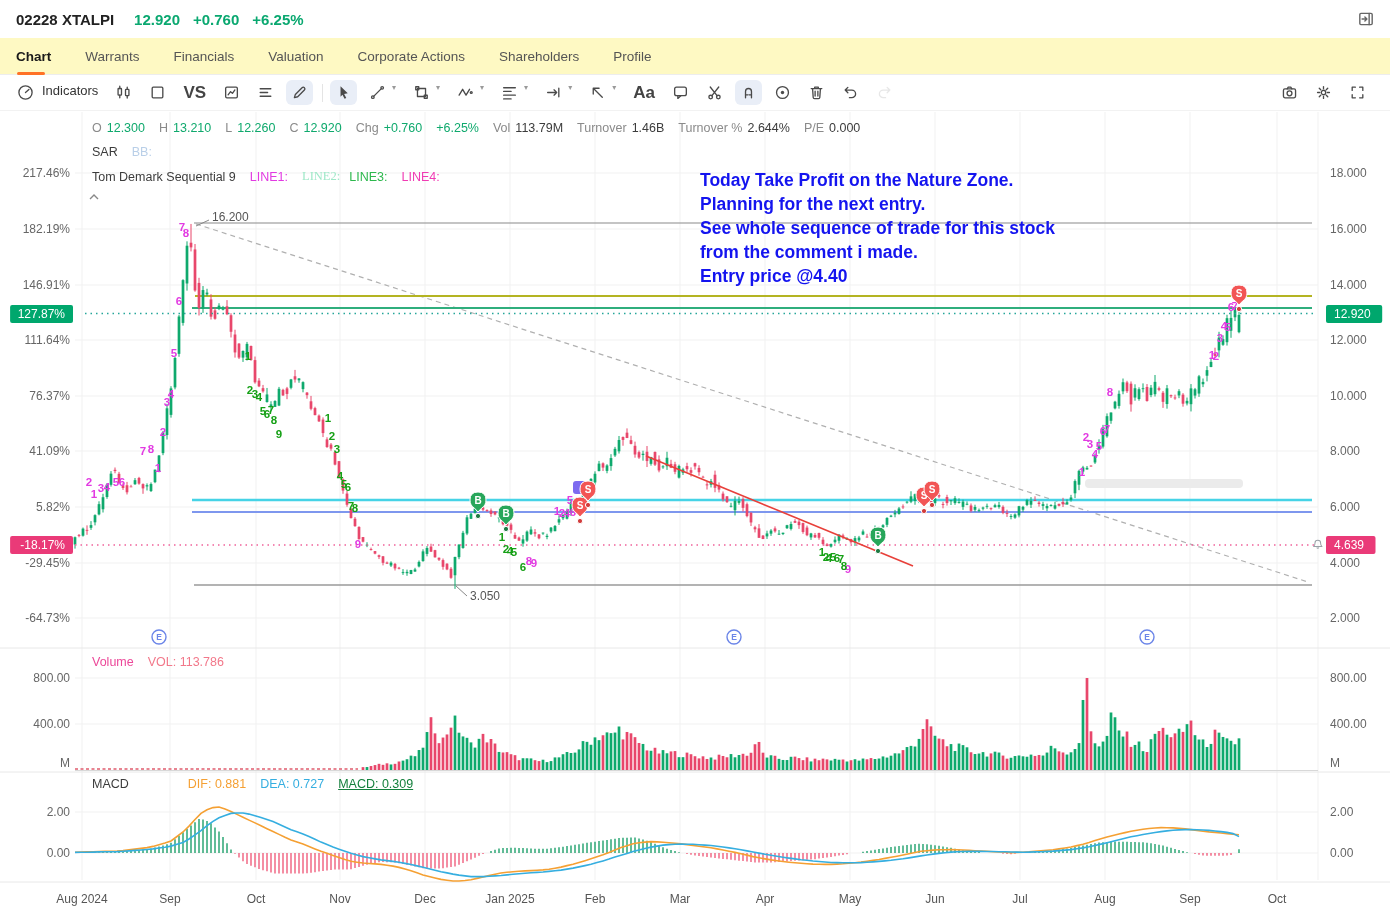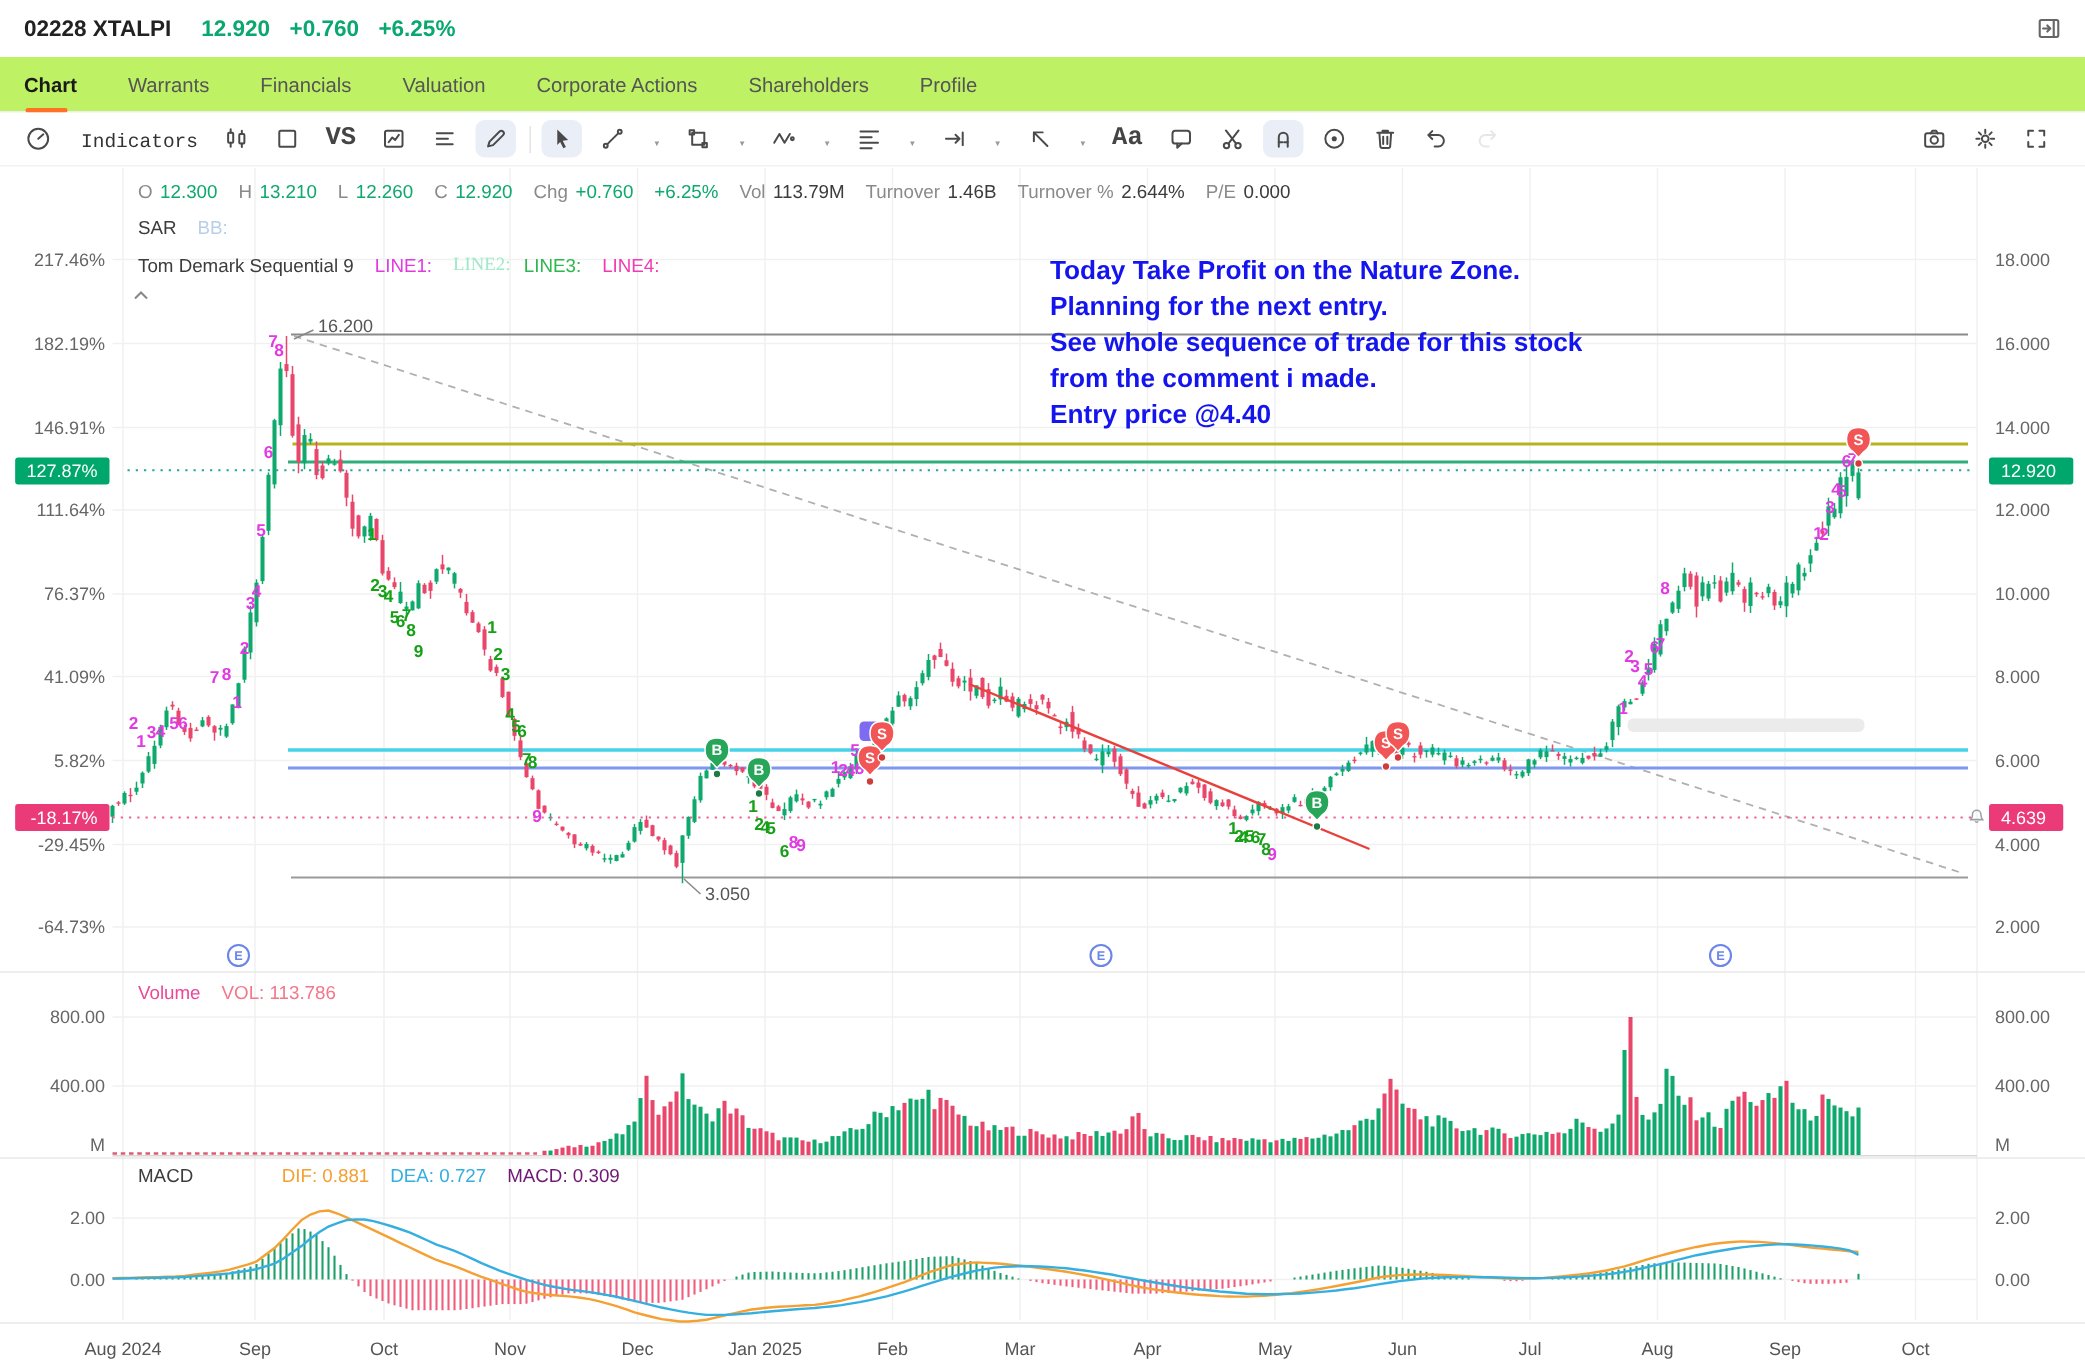--- a/index.html
+++ b/index.html
@@ -4,29 +4,29 @@
 <style>
   html,body{margin:0;padding:0;background:#fff;width:1390px;height:914px;overflow:hidden;
     font-family:"Liberation Sans",sans-serif;position:relative;}
   .hdr{position:absolute;top:0;left:0;width:100%;height:38px;display:flex;align-items:center;
     padding:0 16px;box-sizing:border-box;background:#fff;z-index:5;}
   .hdr .sym{font-size:15px;font-weight:bold;color:#222;margin-right:20px;}
   .hdr .px{font-size:15px;font-weight:bold;display:flex;gap:13px;}
   .hdr .open-btn{position:absolute;right:14px;top:9px;width:20px;height:20px;cursor:pointer;
     display:flex;align-items:center;justify-content:center;}
   .tabs{position:absolute;top:38px;left:0;width:100%;height:37px;display:flex;align-items:center;
-    padding:0 16px;gap:34px;border-bottom:1px solid #ededed;box-sizing:border-box;background:#bef264;z-index:5;}
+    padding:0 16px;gap:34px;border-bottom:1px solid #ededed;box-sizing:border-box;background:#fef9c3;z-index:5;}
   .tab{font-size:13.5px;color:#555;position:relative;height:100%;display:flex;align-items:center;cursor:pointer;}
   .tab.active{color:#1a1a1a;font-weight:bold;}
   .tab.active::after{content:"";position:absolute;left:1px;width:28px;bottom:-1px;height:3px;border-radius:2px;}
   .tb{position:absolute;top:75px;left:0;width:100%;height:36px;display:flex;align-items:center;
     padding:0 12px;box-sizing:border-box;border-bottom:1px solid #f2f2f2;background:#fff;z-index:5;}
   .tb .spacer{flex:1;}
-  .tb-item{display:flex;align-items:flex-end;gap:16px;padding:4px 5px;border-radius:6px;margin-right:7px;
-    color:#3f3f3f;font-size:13px;cursor:pointer;line-height:1;font-family:Liberation Mono, monospace;}
+  .tb-item{display:flex;align-items:flex-start;gap:4px;padding:4px 5px;border-radius:6px;margin-right:7px;
+    color:#3f3f3f;font-size:13px;cursor:pointer;line-height:1;}
   .tb-item.active{background:#e9eef7;}
   .tb-item.disabled{opacity:.35;}
   .tb-item .lbl{font-size:13px;color:#333;margin-left:4px;}
   .tb-item .txt{font-size:17px;font-weight:bold;color:#444;}
   .tb-item .caret{font-size:8px;color:#9a9a9a;margin-left:2px;}
   .tb-divider{width:1px;height:18px;background:#e4e4e4;margin:0 7px 0 2px;}
   #chart{position:absolute;top:0;left:0;z-index:1;}
   .row-overlay{position:absolute;display:flex;align-items:center;font-size:12.5px;z-index:3;white-space:nowrap;}
 </style>
 <style>.tab.active::after{background:#ff7226;}</style></head>
@@ -1571,15 +1571,15 @@
       <span style="color: rgb(240, 60, 180); margin-right: 28px;">LINE4:</span>
     </div>
     <div class="row-overlay" style="left: 92px; top: 655px;">
       <span style="color: #ec4899; margin-right: 14px; font-weight: normal;">Volume</span>
       <span style="color: rgb(242, 120, 138); margin-right: 14px;">VOL: 113.786</span>
     </div>
     <div class="row-overlay" style="left: 92px; top: 777px;">
       <span style="color: rgb(60, 60, 60); margin-right: 14px; font-weight: normal;">MACD</span>
       <span style="color: rgb(245, 160, 51); margin-right: 14px; padding-left: 45px;">DIF: 0.881</span>
       <span style="color: rgb(53, 174, 224); margin-right: 14px;">DEA: 0.727</span>
-      <span style="color: #701a75; margin-right: 14px;">MACD: 0.309</span>
+      <span style="color: #15803d; margin-right: 14px; text-decoration: underline;">MACD: 0.309</span>
     </div>
   </div>
 
 </body></html>

